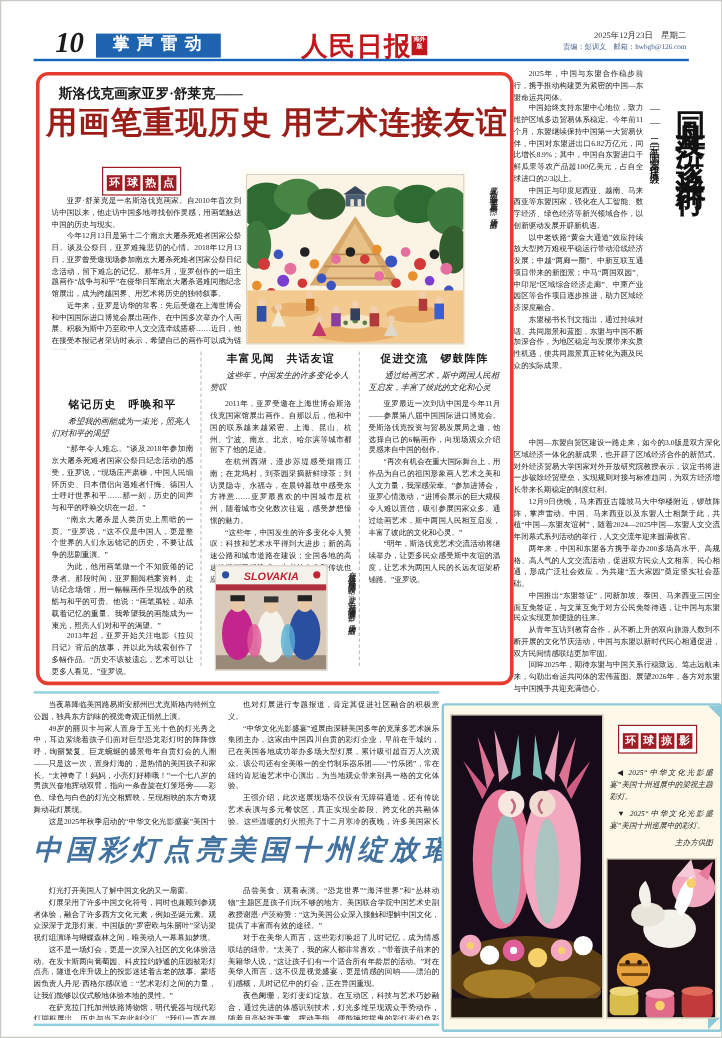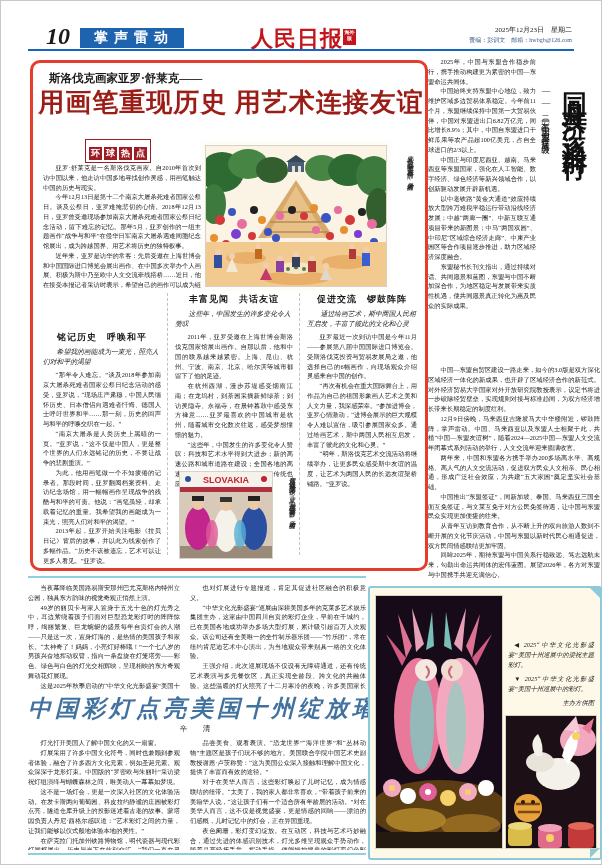--- a/index.html
+++ b/index.html
@@ -199,21 +199,21 @@
       <div class="lede" style="margin:3px 0;">
           <p>这些年，中国发生的许多变化令人赞叹</p>
         </div>
       <div class="body-col" style="height:158px;">
           <p>2011年，亚罗受邀在上海世博会斯洛伐克国家馆展出画作。自那以后，他和中国的联系越来越紧密。上海、昆山、杭州、宁波、南京、北京、哈尔滨等城市都留下了他的足迹。</p>
           <p>在杭州西湖，漫步苏堤感受烟雨江南；在龙坞村，到茶园采摘新鲜绿茶；到访灵隐寺、永福寺，在晨钟暮鼓中感受东方禅意……亚罗最喜欢的中国城市是杭州，随着城市交化数次往返，感受梦想憧憬的魅力。</p>
           <p>“这些年，中国发生的许多变化令人赞叹：科技和艺术水平得到大进步；新的高速公路和城市道路在建设；全国各地的高速铁路网已经建成，古老的文化和传统也应得到保护。”</p>
         </div>
     </div>
 
-    <div class="abs imgframe" style="left:146px;top:408px;width:92px;height:86px;box-shadow:none;">
+    <div class="abs imgframe" style="left:146px;top:408px;width:92px;height:86px;box-shadow:none;font-style:italic;">
       <svg width="92" height="86" viewBox="0 0 92 86">
         <rect width="92" height="86" fill="#d9c9b8"></rect>
         <rect x="0" y="0" width="92" height="15" fill="#f5f2ec"></rect>
         <circle cx="8" cy="7" r="3" fill="#2b4fa0"></circle>
           <circle cx="84" cy="7" r="3" fill="#c22330"></circle>
         <text x="46" y="11" text-anchor="middle" font-size="9" font-weight="bold" fill="#c22330" font-family="Liberation Sans, sans-serif">SLOVAKIA</text>
         <rect x="0" y="15" width="92" height="5" fill="#b03040"></rect>
         <rect x="0" y="74" width="92" height="12" fill="#9a8a7a"></rect>
         <ellipse cx="18" cy="56" rx="13" ry="22" fill="#c2258c"></ellipse>
           <circle cx="18" cy="32" r="6" fill="#e8c9a8"></circle>
@@ -273,21 +273,20 @@
       <p>49岁的丽贝卡与家人置身于五光十色的灯光秀之中，耳边萦绕着孩子们面对巨型恐龙彩灯时的阵阵惊呼，绚丽繁复、巨龙蜿蜒的盛景每年自贡灯会的人潮——只是这一次，置身灯海的，是热情的美国孩子和家长。“太神奇了！妈妈，小亮灯好棒哦！”一个七八岁的男孩兴奋地挥动双臂，指向一条盘旋在灯笼塔旁——彩色、绿色与白色的灯光交相辉映，呈现相映的东方奇观舞动花灯展现。</p>
       <p>这是2025年秋季启动的“中华文化光影盛宴”美国十州巡展的一幕。从纽约到弗吉尼亚、从俄亥俄到密歇根再到德克萨斯的历史博物馆，这场为期半年的彩灯之旅，以辉煌</p>
     </div>
   <div class="abs body-col" style="left:190px;top:583px;width:176px;height:106px;">
       <p>也对灯展进行专题报道，肯定其促进社区融合的积极意义。</p>
       <p>“中华文化光影盛宴”巡展由深耕美国多年的克莱多艺术娱乐集团主办，这家由中国四川自贡的彩灯企业，早前在千城约，已在美国各地成功举办多场大型灯展，累计吸引超百万人次观众。该公司还有全美唯一的全竹制乐器乐团——“竹乐团”，常在纽约肯尼迪艺术中心演出，为当地观众带来别具一格的文化体验。</p>
       <p>王强介绍，此次巡展现场不仅设有无障碍通道，还有传统艺术表演与多元餐饮区，真正实现全龄段、跨文化的共融体验。这些温暖的灯火照亮了十二月寒冷的夜晚，许多美国家长带着孩子们兴致勃勃地来到灯展乐园，参观拍照，</p>
     </div>
 
   <div class="abs cal-headline" style="left:28px;top:693px;width:338px;">中国彩灯点亮美国十州绽放璀璨魅力</div>
-  <div class="abs small-byline" style="left:28px;top:724px;width:338px;">辛　清</div>
 
   <div class="abs body-col" style="left:28px;top:738px;width:152px;height:112px;">
       <p>灯光打开美国人了解中国文化的又一扇窗。</p>
       <p>灯展采用了许多中国文化符号，同时也兼顾到参观者体验，融合了许多西方文化元素，例如圣诞元素。观众深深于龙形灯束。中国版的“罗密欧与朱丽叶”采访梁祝灯组演绎与蝴蝶森林之间，唯美动人一幕幕如梦境。</p>
       <p>这不是一场灯会，更是一次深入社区的文化体验活动。在发卡斯两向葡萄园、科皮拉约静谧的庄园被彩灯点亮，隧道仓库升级上的投影迷述着古老的故事。蒙塔因负责人丹尼·西格尔感叹道：“艺术彩灯之间的力量，让我们能够以仪式般地体验本地的灵性。”</p>
       <p>在萨克拉门托加州铁路博物馆，明代瓷器与现代彩灯同框展出，历史与当下在此刻交汇。“我们一直在寻找新的方式吸引社区观众，”博物馆馆长与教育高级总监理查德·奥特维特格会表示，“这给了我们获得独特体验的机会。”</p>
     </div>
   <div class="abs body-col" style="left:190px;top:738px;width:176px;height:112px;">
       <p>品尝美食、观看表演。“恐龙世界”“海洋世界”和“丛林动物”主题区是孩子们玩不够的地方。美国联合学院中国艺术史副教授谢恩·卢茨称赞：“这为美国公众深入接触和理解中国文化，提供了丰富而有效的途径。”</p>
       <p>对于在美华人而言，这些彩灯唤起了儿时记忆，成为情感联结的纽带。“太美了，我的家人都非常喜欢，”带着孩子前来的美籍华人说，“这让孩子们有一个适合所有年龄层的活动。”对在美华人而言，这不仅是视觉盛宴，更是情感的回响——漂泊的们感概，儿时记忆中的灯会，正在异国重现。</p>
@@ -335,20 +334,25 @@
           <circle cx="92" cy="196" r="9" fill="#f2a9c0"></circle>
             <circle cx="110" cy="192" r="8" fill="#ffffff"></circle>
           <circle cx="16" cy="192" r="3" fill="#f6d06a"></circle>
             <circle cx="52" cy="196" r="3" fill="#ffffff"></circle>
             <circle cx="92" cy="196" r="3" fill="#f6d06a"></circle>
         </g>
         <rect x="0" y="236" width="126" height="16" fill="#241a10"></rect>
       </svg>
     </div>
 
+    <div class="abs" style="left:132px;top:16px;width:92px;text-align:center;">
+      <span class="badge" style="border-color:#9e1c23;">
+        <span>环</span><span>球</span><span>掠</span><span>影</span>
+      </span>
+    </div>
 
     <div class="abs pb-caption" style="left:138px;top:52px;width:86px;">
       <p>◀ 2025“中华文化光影盛宴”美国十州巡展中的梁祝主题彩灯。</p>
       <p>▼ 2025“中华文化光影盛宴”美国十州巡展中的彩灯。</p>
       <div class="pb-credit">主办方供图</div>
     </div>
 
     <div class="abs photo-edge" style="left:136px;top:128px;width:90px;height:132px;">
       <svg width="90" height="132" viewBox="0 0 90 132">
         <rect width="90" height="132" fill="#1c1016"></rect>

